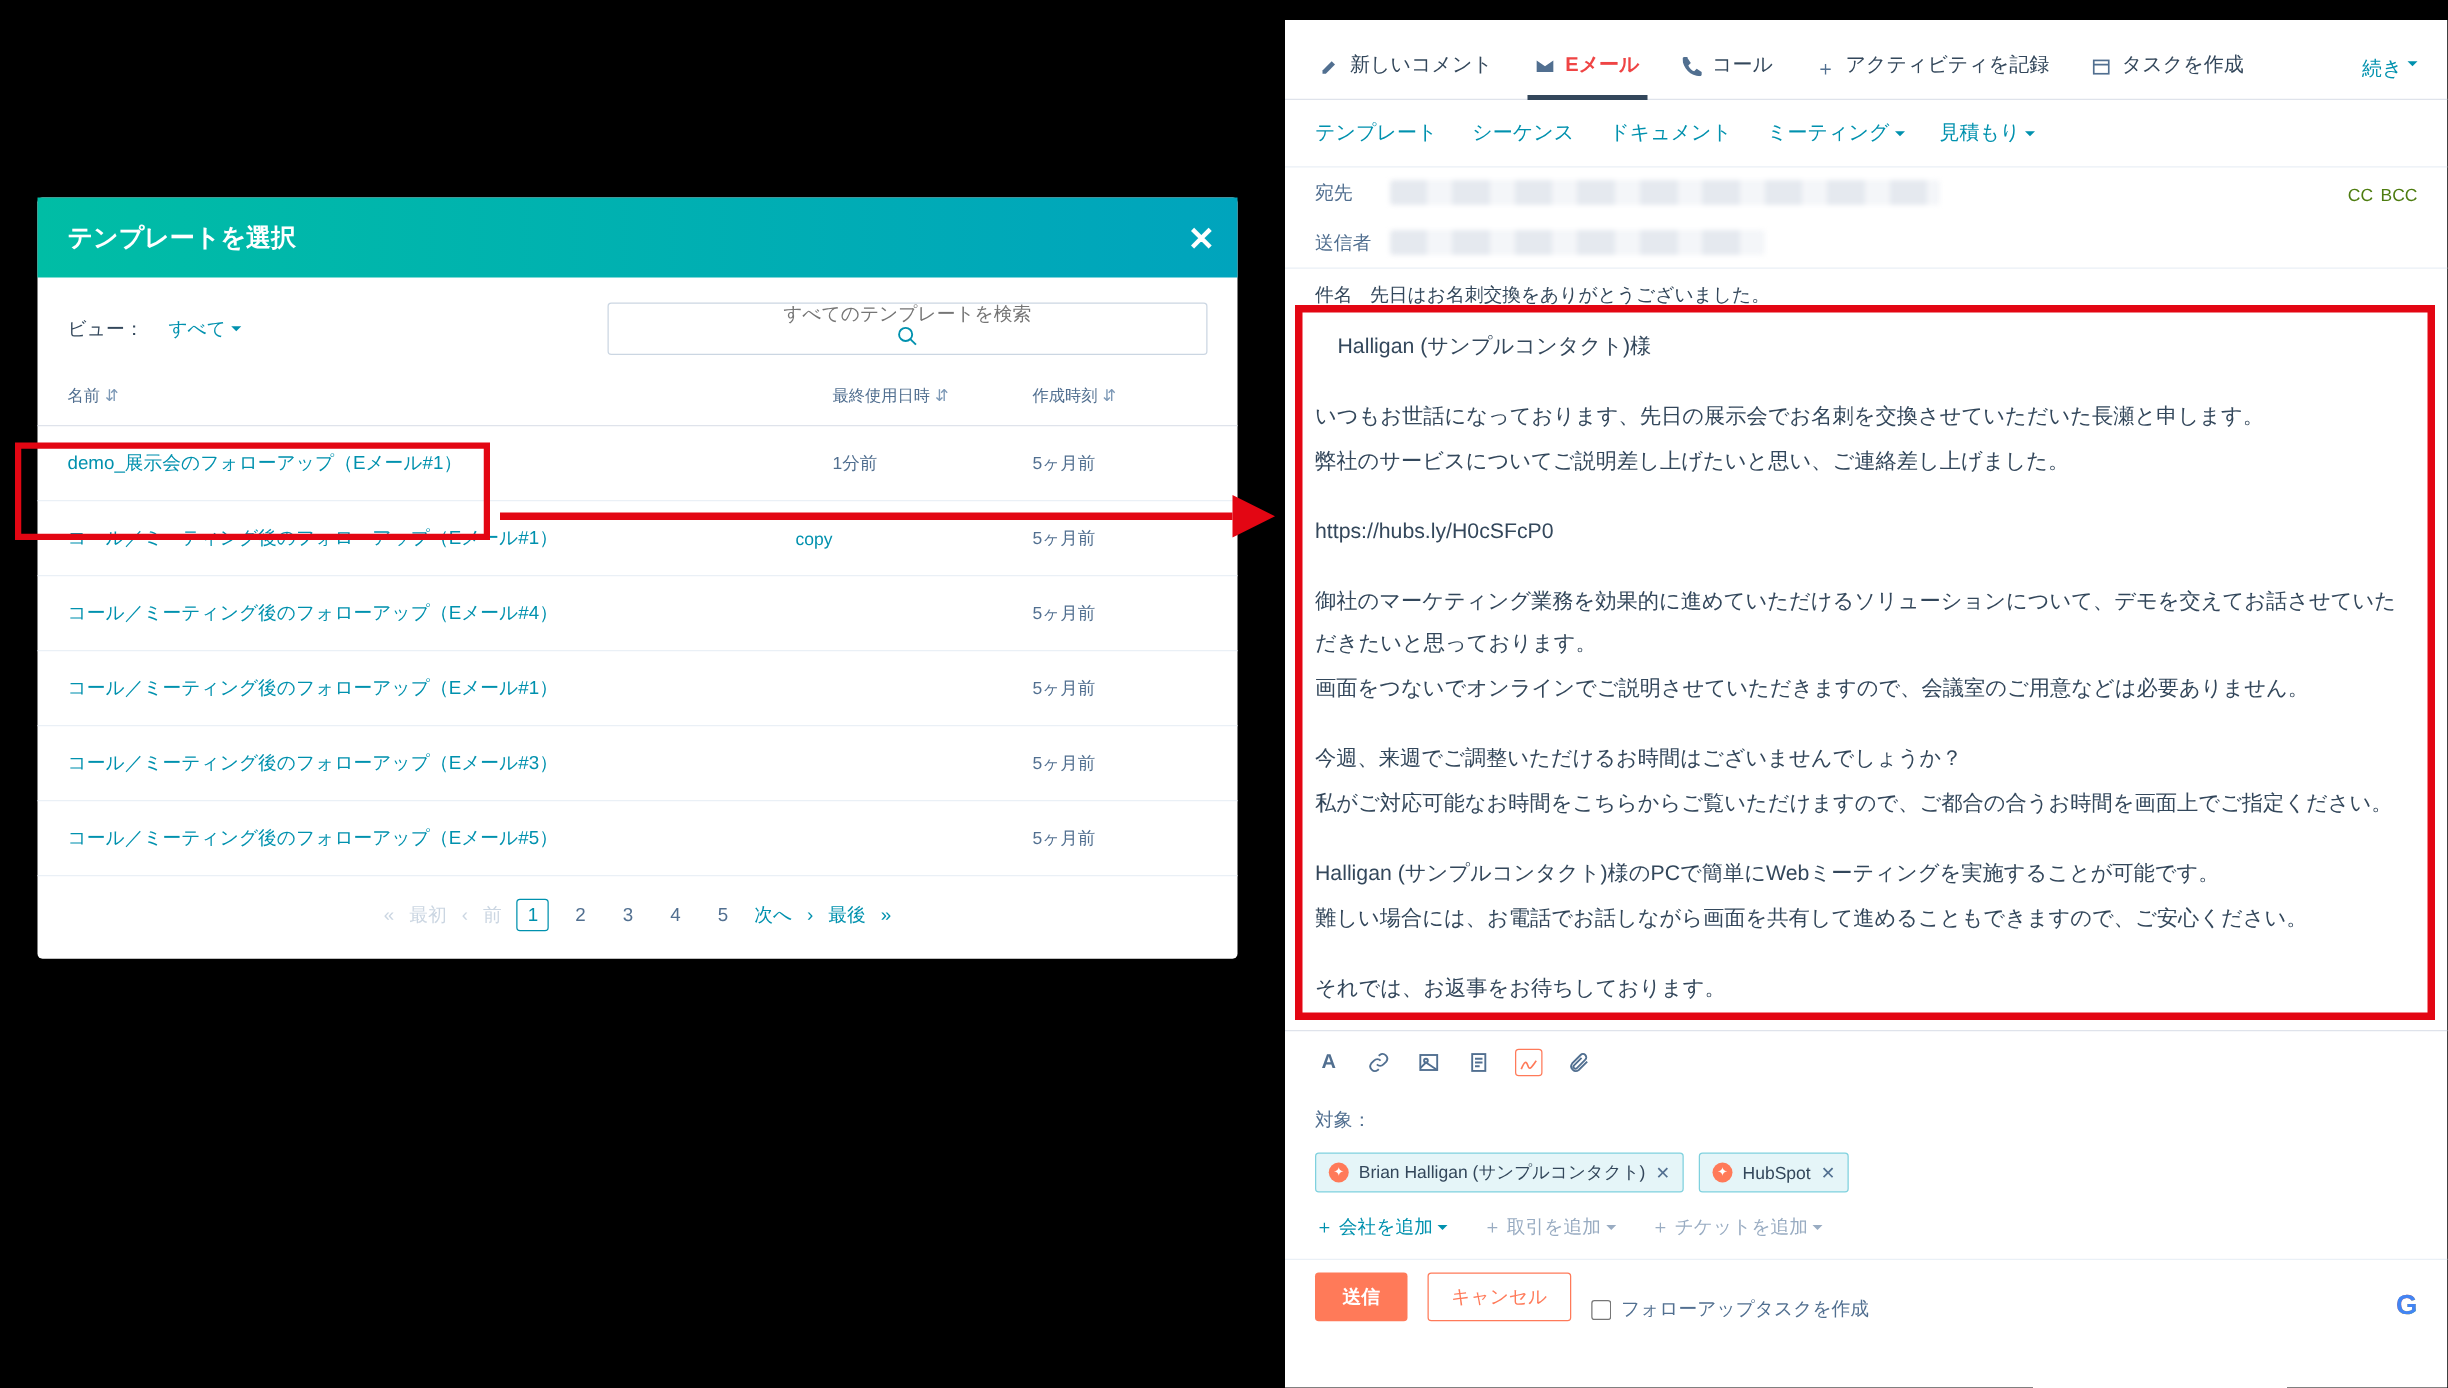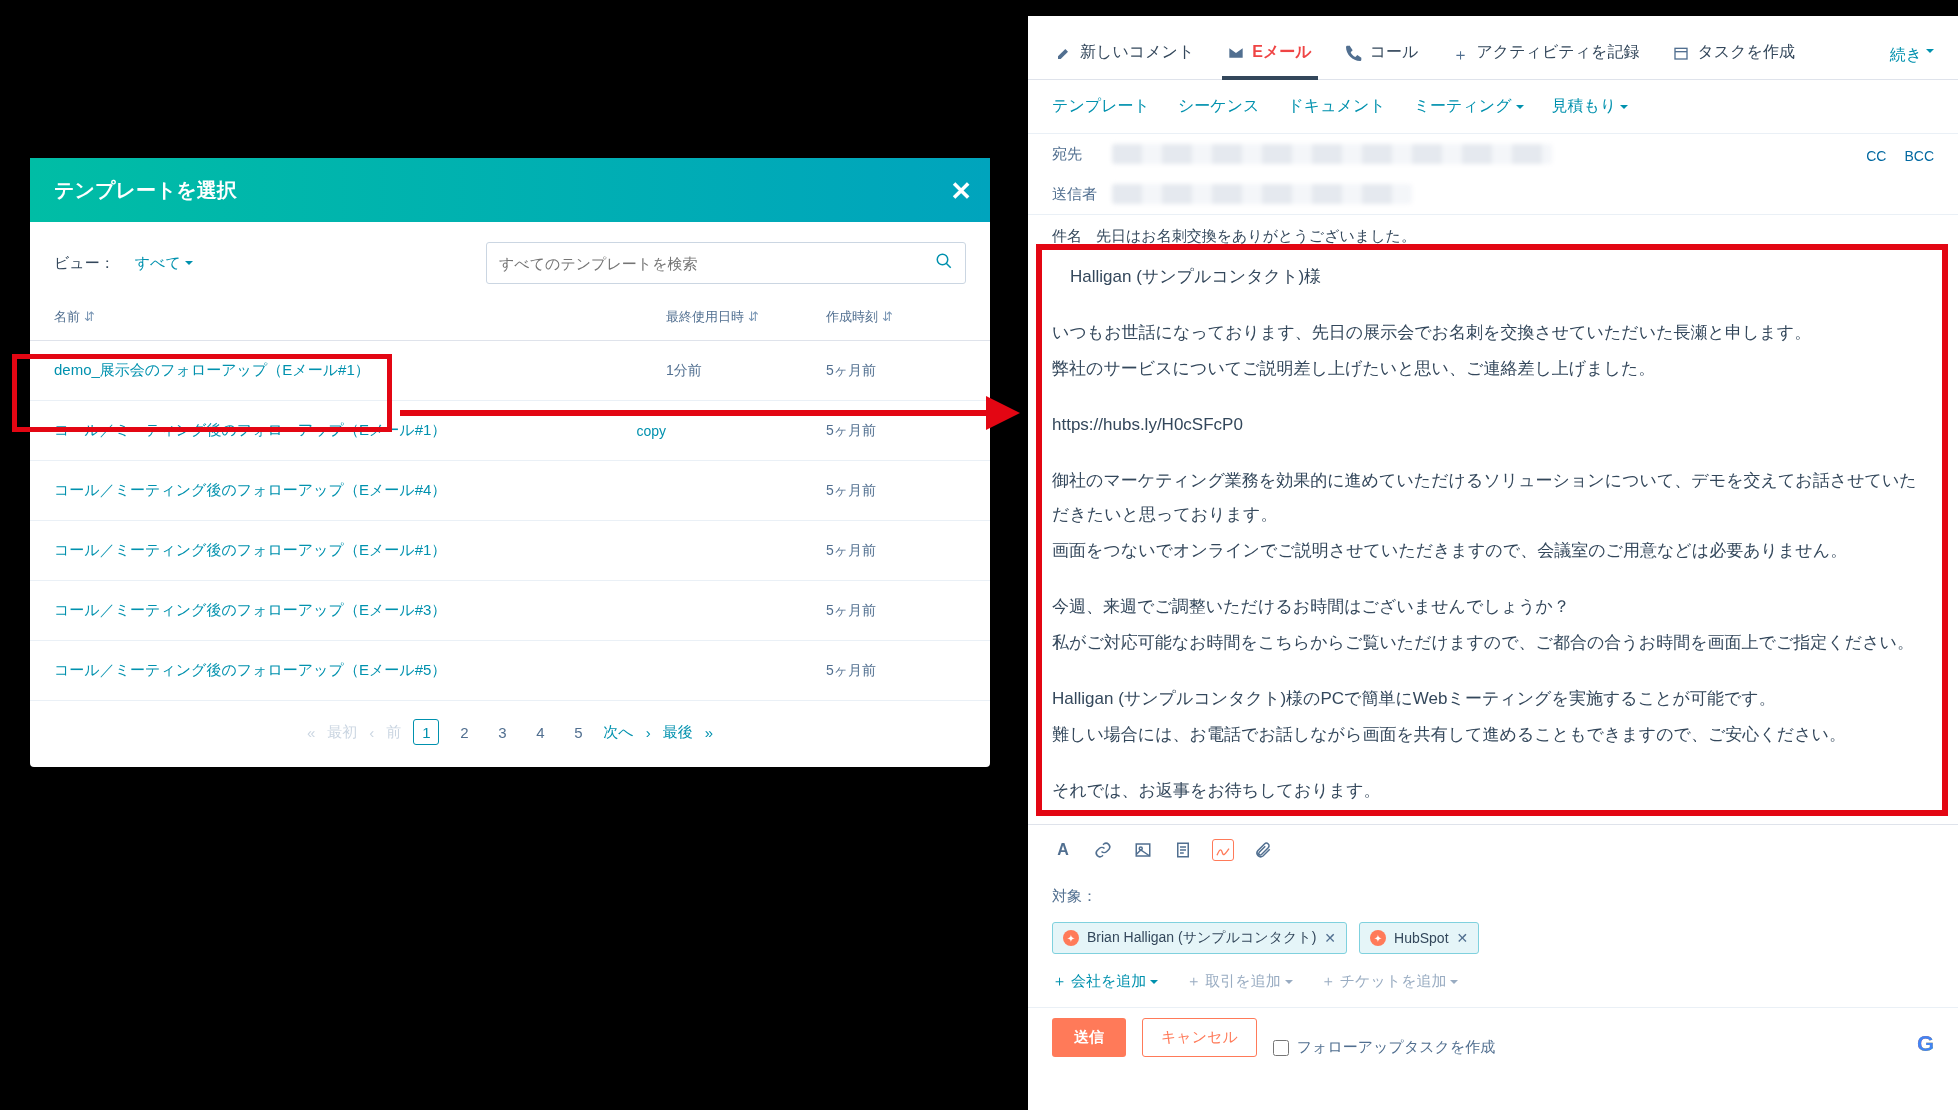--- a/index.html
+++ b/index.html
@@ -7,21 +7,21 @@
   .stage { position:relative; width:1958px; height:1110px; }
   
   .left-wrap { position:absolute; left:0; top:0; width:1020px; height:870px; background:#000; }
   .modal { position:absolute; left:30px; top:158px; width:960px; background:#fff; border-radius:4px; box-shadow:0 4px 20px rgba(0,0,0,.2); overflow:visible; }
   .modal-header { background:#00bda5; background:linear-gradient(90deg,#00bda5,#00a4bd); color:#fff; height:64px; display:flex; align-items:center; padding:0 24px; font-size:20px; font-weight:600; }
   .modal-close { position:absolute; right:18px; top:18px; color:#fff; font-size:26px; cursor:pointer; }
   .modal-tools { display:flex; align-items:center; padding:20px 24px 10px; gap:20px; }
   .view-label { font-size:15px; color:#33475b; }
   .view-dd { color:#0091ae; font-size:15px; cursor:pointer; display:inline-flex; align-items:center; gap:4px;}
   .view-dd::after { content:""; border:4px solid transparent; border-top-color:#0091ae; margin-top:4px;}
-  .search-box { margin-left:auto; width:480px; height:42px; border:1px solid #cbd6e2; border-radius:3px; display:flex; align-items:center; padding:0 12px; color:#99acc2; }
+  .search-box { margin-left:auto; width:480px; height:42px; border:1px solid #cbd6e2; border-radius:3px; display:flex; align-items:center; padding:0 12px; color:#99acc2;flex-direction:column; }
   .search-box input { border:none; outline:none; flex:1; font-size:15px; color:#33475b; background:transparent; }
   .search-box .mag { color:#0091ae; }
   .tbl-head { display:flex; padding:14px 24px; font-size:13px; color:#516f90; border-bottom:1px solid #dfe3eb; }
   .col-name { flex:1; }
   .col-last { width:160px; }
   .col-created { width:140px; }
   .sort-ic { display:inline-block; margin-left:4px; color:#7c98b6; }
   .tbl-row { display:flex; align-items:center; padding:20px 24px; border-bottom:1px solid #eaf0f6; font-size:15px; }
   .tbl-row .name { flex:1; color:#0091ae; }
   .tbl-row .copy { color:#0091ae; margin-left:8px; font-size:14px;}
@@ -47,21 +47,21 @@
   .tabs .more { margin-left:auto; color:#0091ae; display:inline-flex; align-items:flex-start; gap:4px;}
   .tabs .more::after { content:""; border:4px solid transparent; border-top-color:#0091ae; margin-top:4px;}
 
   .subnav { display:flex; gap:28px; padding:16px 24px; font-size:16px; }
   .subnav .lnk { color:#0091ae; cursor:pointer; display:inline-flex; align-items:center; gap:4px;}
   .subnav .lnk.dd::after { content:""; border:4px solid transparent; border-top-color:#0091ae; margin-top:4px; }
 
   .addr-row { display:flex; align-items:flex-end; padding:10px 24px; border-top:1px solid #eaf0f6; font-size:15px; }
   .addr-label { color:#516f90; width:50px; }
   .addr-blur { flex:1; height:20px; background:repeating-linear-gradient(90deg,#e5e9ef 0 30px,#f4f6f9 30px 50px); border-radius:3px; margin-left:10px; max-width:440px; filter:blur(2px); }
-  .ccbcc { margin-left:auto; color:#0369a1; font-size:14px; display:flex; gap:18px;}
+  .ccbcc { margin-left:auto; color:#4d7c0f; font-size:14px; display:flex; gap:6px;}
   .subject-row { display:flex; align-items:center; padding:12px 24px 10px; border-top:1px solid #eaf0f6; font-size:15px; gap:14px; }
   .body { padding:4px 24px 14px; font-size:17px; line-height:2.0; color:#33475b; }
   .body p { margin:0 0 2px;}
   .body .blk { margin-top:22px; }
   .hl-right { position:absolute; left:1036px; top:244px; width:912px; height:572px; border:6px solid #e30613; pointer-events:none; }
 
   .toolbar { border-top:1px solid #dfe3eb; padding:14px 24px; display:flex; gap:18px; align-items:center; color:#516f90; font-size:16px;}
   .toolbar .tb { width:22px; height:22px; display:inline-flex; align-items:center; justify-content:center; cursor:pointer; }
   .toolbar .tb svg { width:18px; height:18px; }
   .toolbar .tb.active { border:1px solid #ff7a59; border-radius:3px; color:#ff7a59; padding:2px;}

